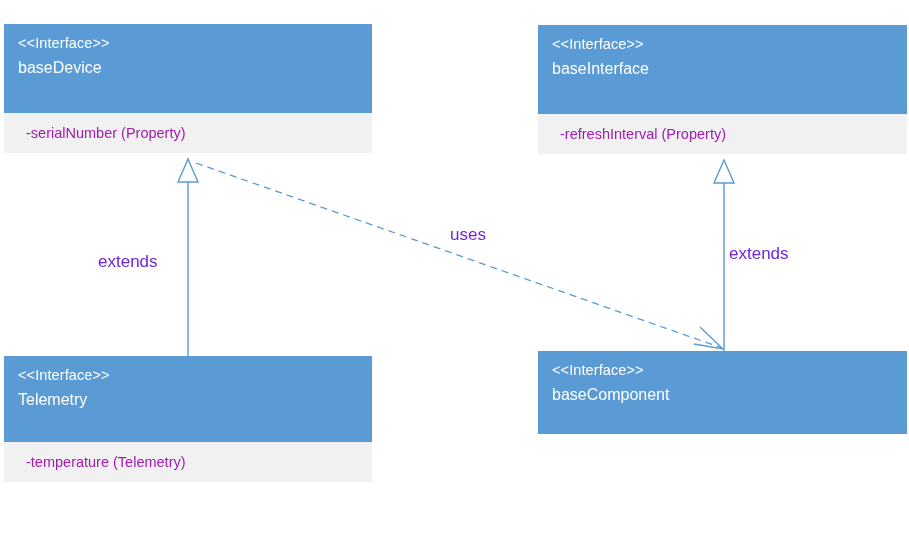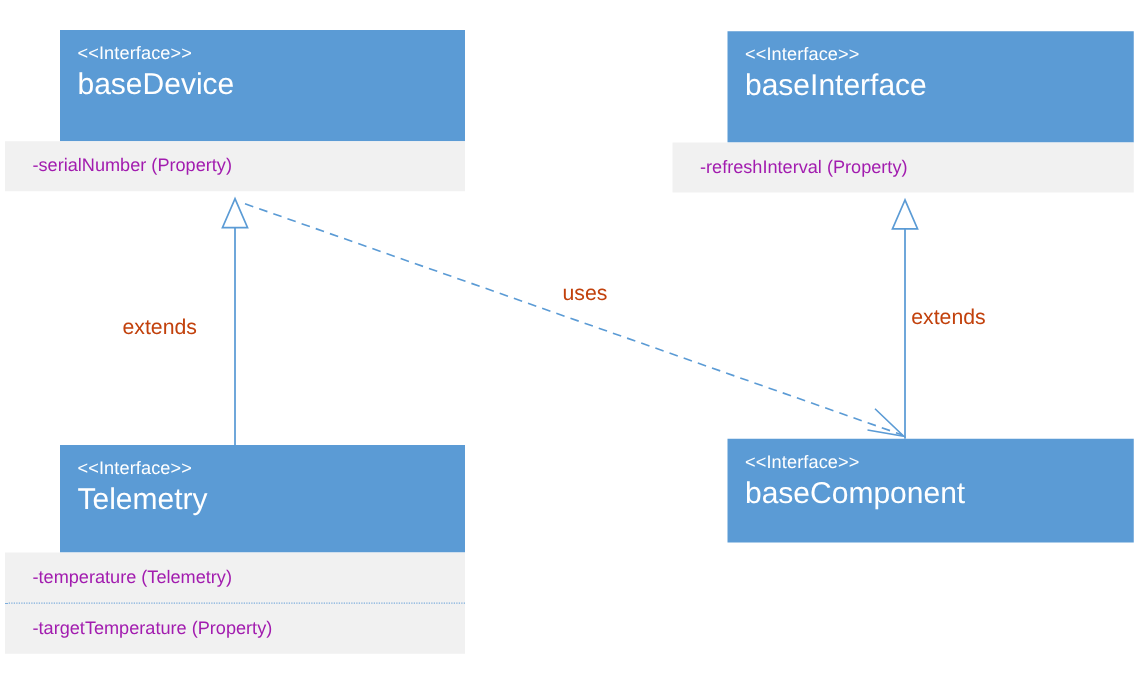--- a/index.html
+++ b/index.html
@@ -17,31 +17,30 @@
   }
   .uml-class {
     position: absolute;
     box-sizing: border-box;
   }
   .class-header {
     background: #5B9BD5;
     color: #ffffff;
     padding: 10px 14px 0 14px;
     box-sizing: border-box;
-    margin-left: 44px;
   }
   .stereotype {
     font-size: 14.5px;
     line-height: 18px;
     color: #ffffff;
     letter-spacing: 0.1px;
     white-space: nowrap;
   }
   .class-name {
-    font-size: 24px;
+    font-size: 16px;
     line-height: 26px;
     color: #ffffff;
     white-space: nowrap;
     margin-top: 3px;
   }
   .class-body {
     background: #F1F1F1;
     box-sizing: border-box;
   }
   .member {
@@ -51,21 +50,21 @@
     padding: 10px 14px 10px 22px;
     box-sizing: border-box;
     white-space: nowrap;
   }
   .member + .member {
     border-top: 1px dotted #7DADDC;
   }
   .edge-label {
     position: absolute;
     font-size: 17px;
-    color: #c2410c;
+    color: #6d28d9;
     white-space: nowrap;
   }
   svg.edges {
     position: absolute;
     left: 0;
     top: 0;
     width: 909px;
     height: 558px;
     overflow: visible;
   }
@@ -113,21 +112,20 @@
     </div>
   </div>
 
   <div class="uml-class" style="left:4px; top:356px; width:368px;">
     <div class="class-header" style="height:86px;">
       <div class="stereotype">&lt;&lt;Interface&gt;&gt;</div>
       <div class="class-name">Telemetry</div>
     </div>
     <div class="class-body">
       <div class="member">-temperature (Telemetry)</div>
-      <div class="member">-targetTemperature (Property)</div>
     </div>
   </div>
 
   <div class="uml-class" style="left:538px; top:351px; width:369px;">
     <div class="class-header" style="height:83px;">
       <div class="stereotype">&lt;&lt;Interface&gt;&gt;</div>
       <div class="class-name">baseComponent</div>
     </div>
   </div>
 

